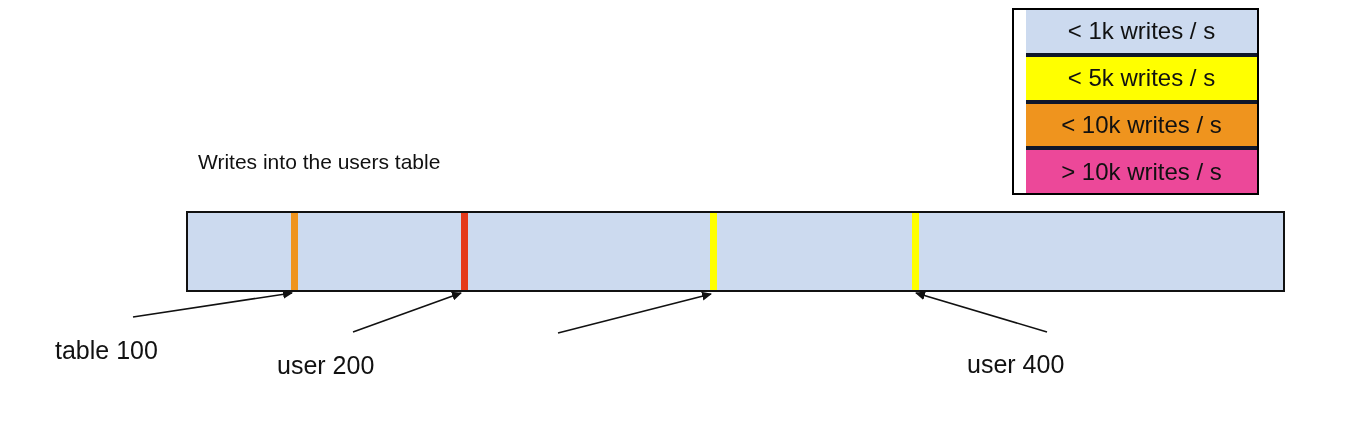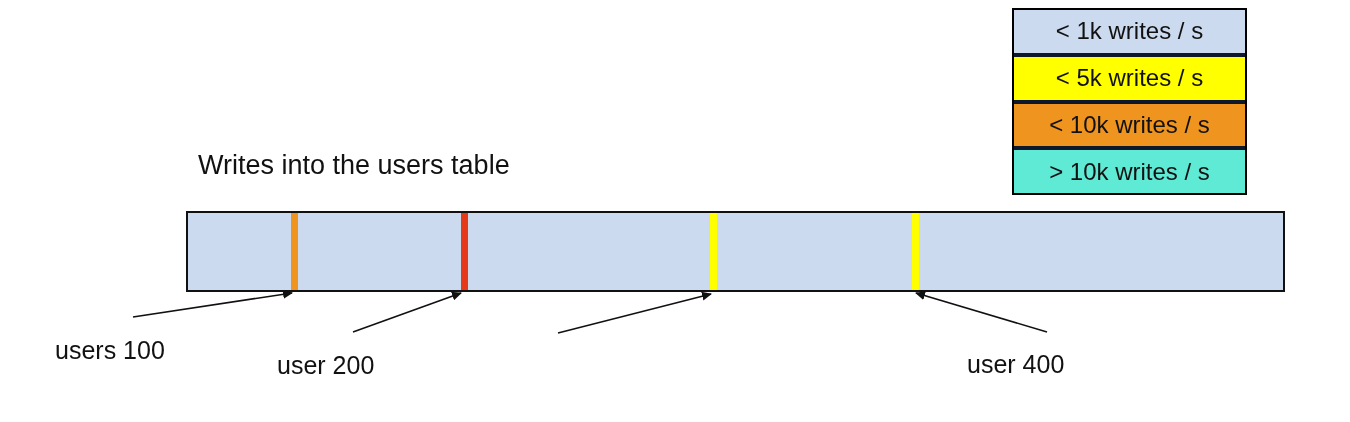--- a/index.html
+++ b/index.html
@@ -6,30 +6,30 @@
   .canvas{
     position:relative;
     width:1350px;height:422px;
     background:#ffffff;
     font-family:"Liberation Sans", sans-serif;
     overflow:hidden;
   }
   .title{
     position:absolute;
     left:198px;top:150px;
-    font-size:27px;color:#111111;
+    font-size:21px;color:#111111;
     white-space:nowrap;
   }
   
   .legend{
     position:absolute;
     left:1012px;top:8px;
     width:231px;height:183px;
     border:2px solid #000000;
-    display:flex;flex-direction:column;
+    display:flex;flex-direction:column;padding-left:12px;
   }
   .legend-row{
     flex:1;
     display:flex;align-items:center;justify-content:center;
     font-size:24px;color:#111111;
     border-top:4px solid #0f172a;
     white-space:nowrap;
   }
   .legend-row:first-child{border-top:none;}
   
@@ -72,21 +72,21 @@
   <div class="legend">
     <div class="legend-row" style="background: rgb(204, 218, 239);">
       <span>&lt; 1k writes / s</span>
     </div>
     <div class="legend-row" style="background: rgb(255, 255, 0);">
       <span>&lt; 5k writes / s</span>
     </div>
     <div class="legend-row" style="background: rgb(239, 148, 30);">
       <span>&lt; 10k writes / s</span>
     </div>
-    <div class="legend-row" style="background: #5eead4;">
+    <div class="legend-row" style="background: #ec4899;">
       <span>&gt; 10k writes / s</span>
     </div>
   </div>
 
   <div class="bar" style="background: rgb(204, 218, 239);">
     <div class="stripe s1" style="background: rgb(239, 148, 30);"></div>
     <div class="stripe s2" style="background: rgb(229, 57, 26);"></div>
     <div class="stripe s3" style="background: rgb(255, 255, 0);"></div>
     <div class="stripe s4" style="background: rgb(255, 255, 0);"></div>
   </div>
@@ -96,17 +96,17 @@
       <marker id="ah" markerWidth="11" markerHeight="9" refX="9" refY="4.5" orient="auto" markerUnits="userSpaceOnUse">
         <path d="M0,0 L10,4.5 L0,9 z" fill="#111111"></path>
       </marker>
     </defs>
     <line x1="133" y1="317" x2="292" y2="293" stroke="#111111" stroke-width="1.6" marker-end="url(#ah)"></line>
     <line x1="353" y1="332" x2="461" y2="293" stroke="#111111" stroke-width="1.6" marker-end="url(#ah)"></line>
     <line x1="558" y1="333" x2="711" y2="294" stroke="#111111" stroke-width="1.6" marker-end="url(#ah)"></line>
     <line x1="1047" y1="332" x2="916" y2="293" stroke="#111111" stroke-width="1.6" marker-end="url(#ah)"></line>
   </svg>
 
-  <span class="user-label u1">users 100</span>
+  <span class="user-label u1">table 100</span>
   <span class="user-label u2">user 200</span>
   <span class="user-label u4">user 400</span>
 
 </div>
 
 </body></html>

